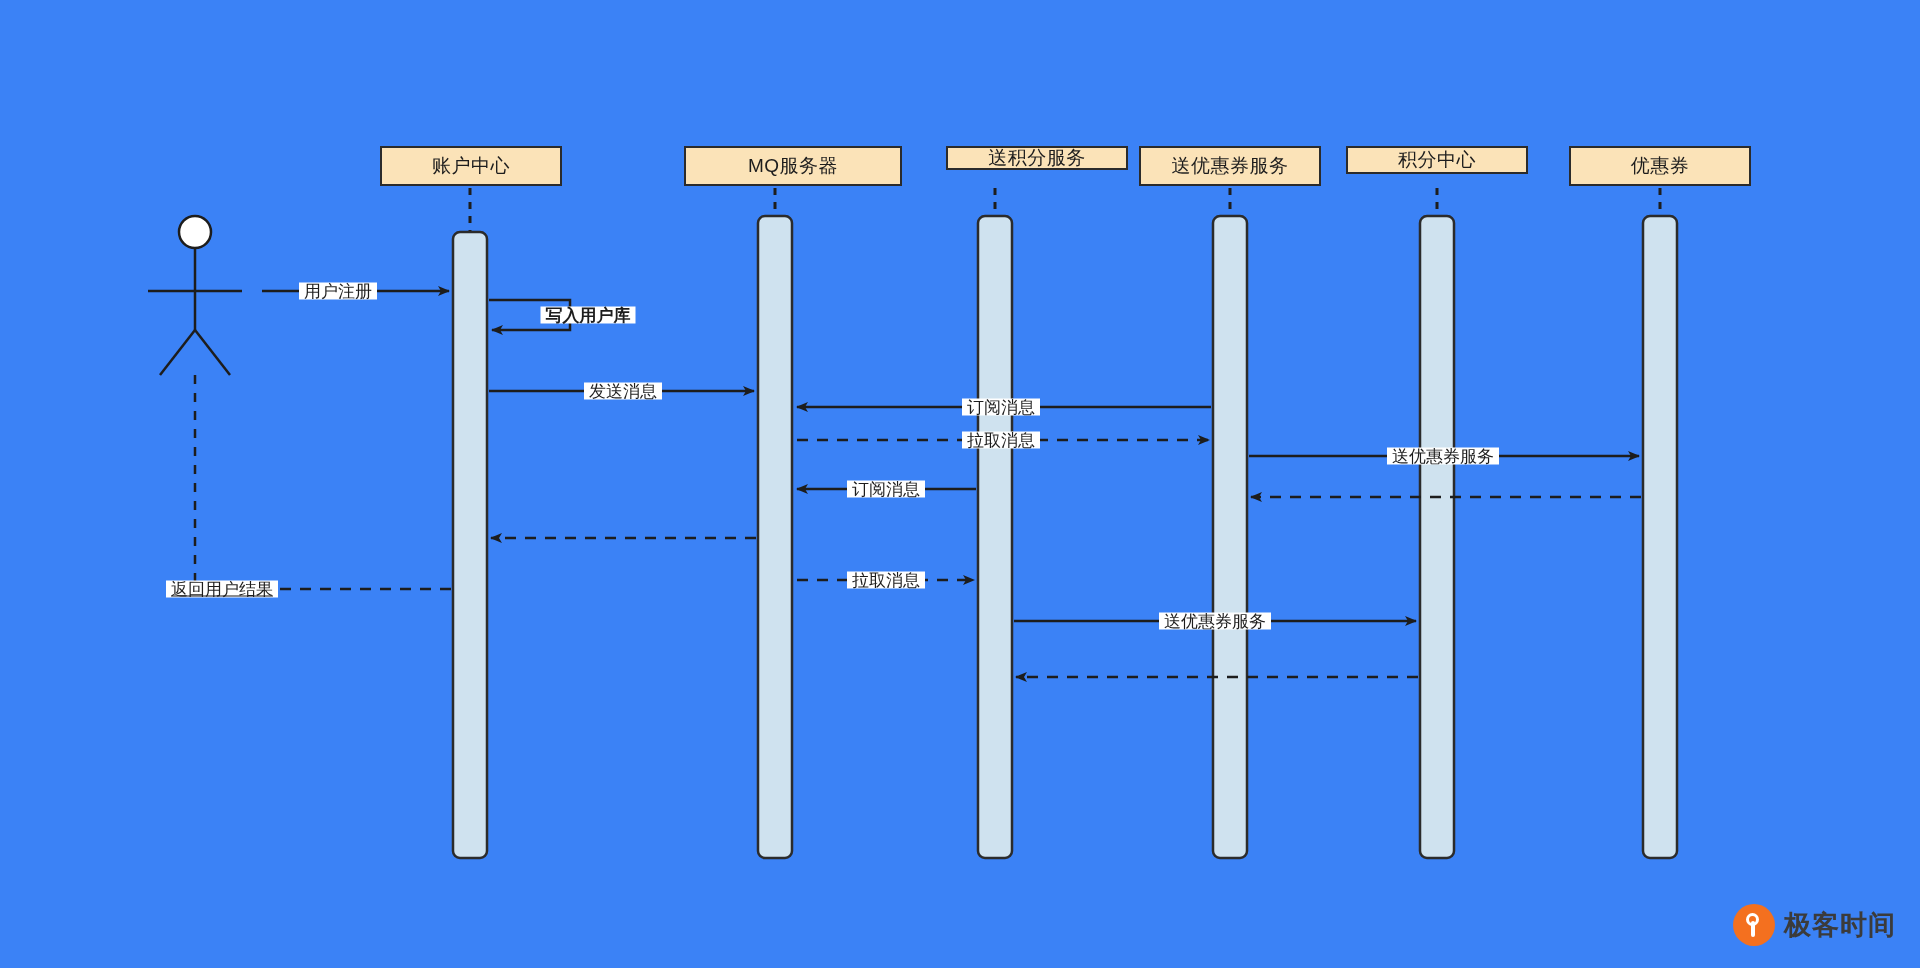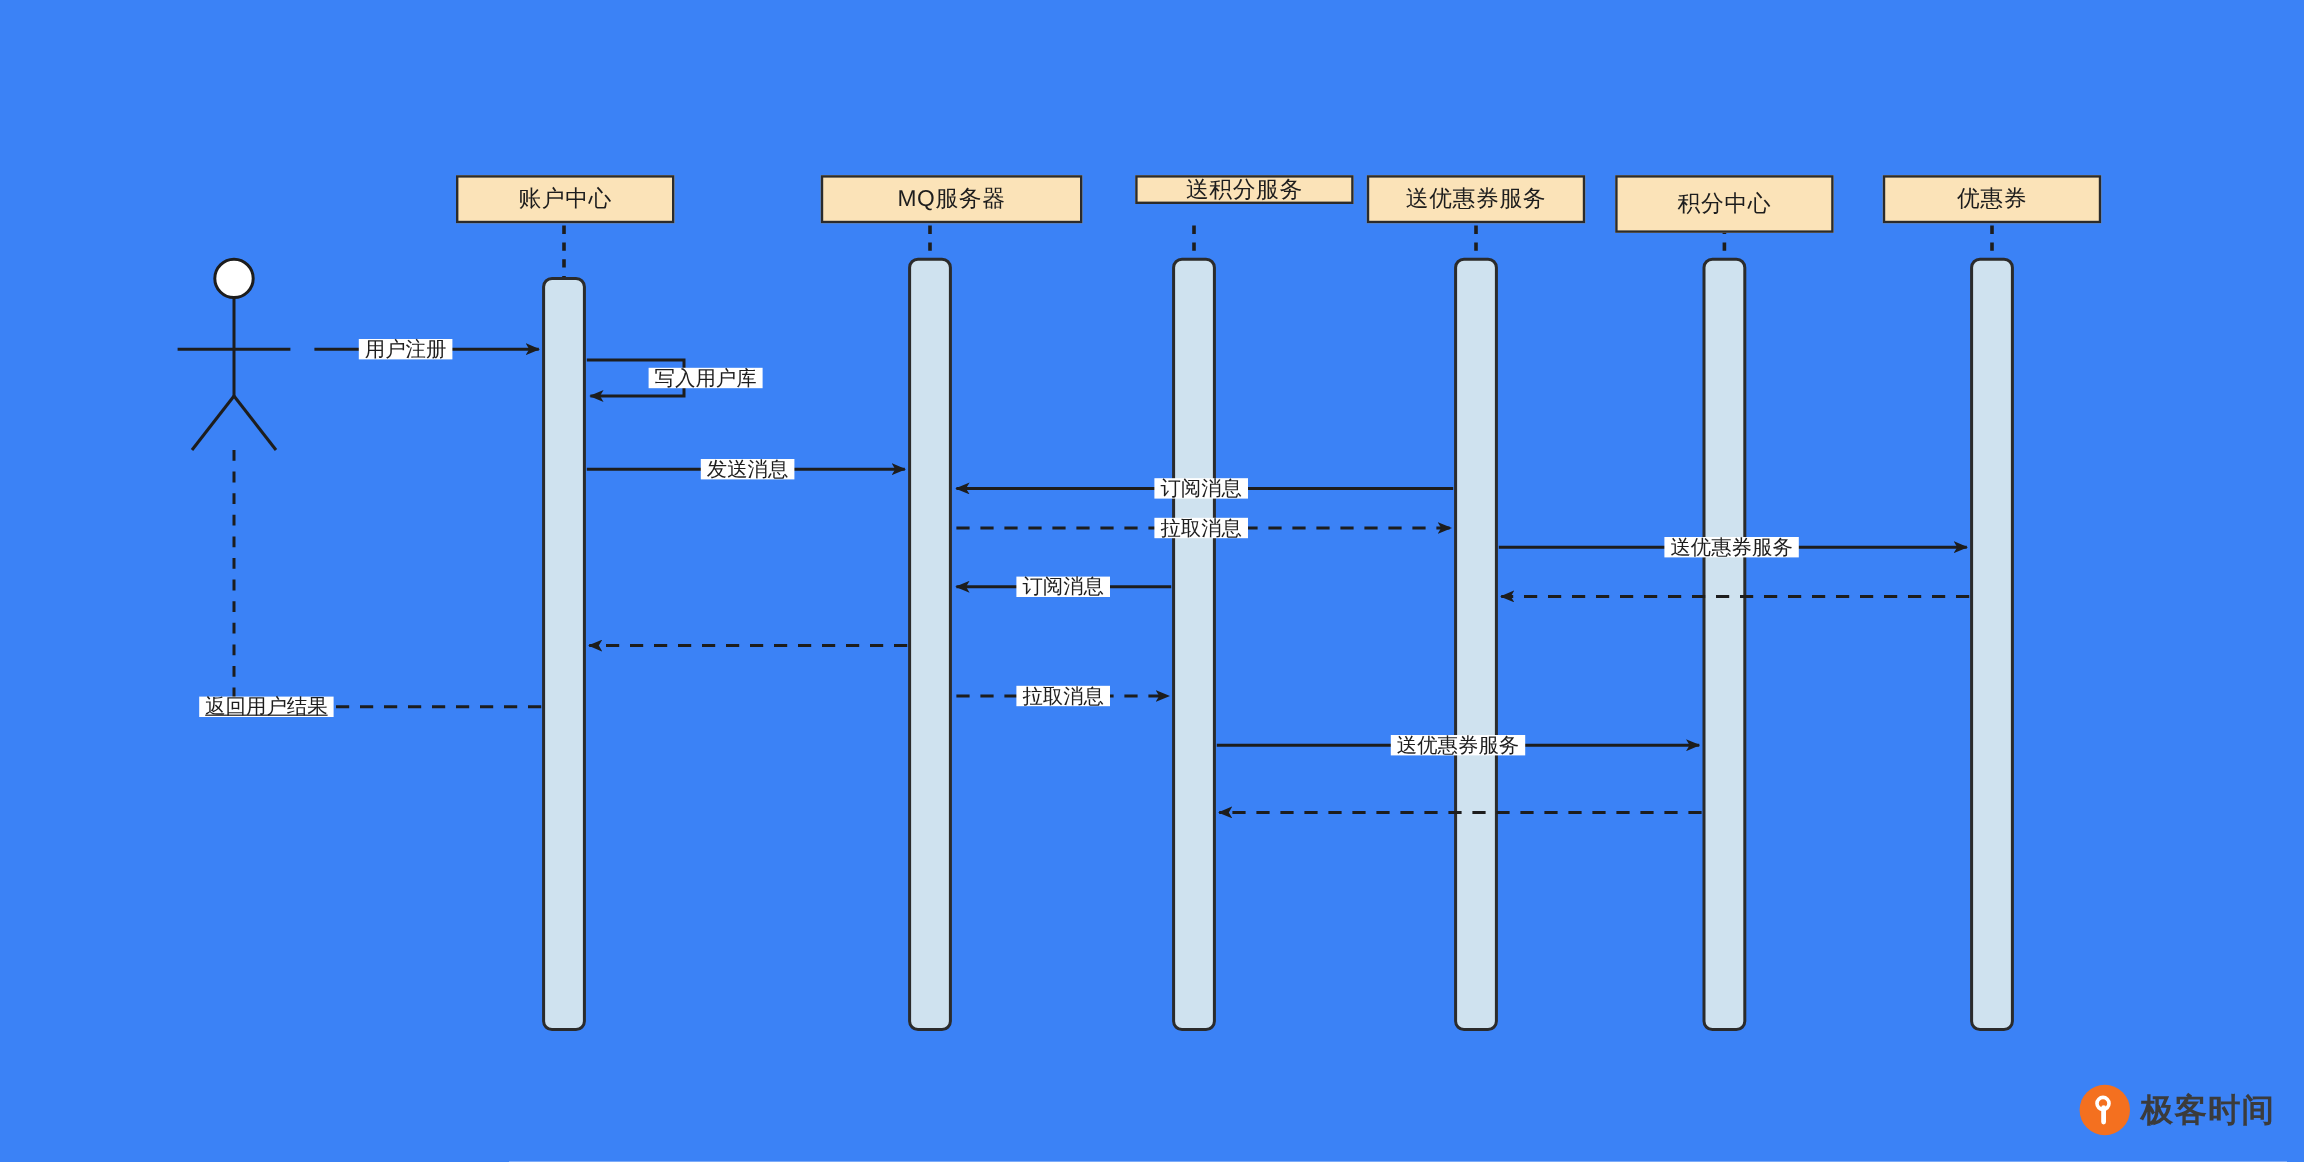--- a/index.html
+++ b/index.html
@@ -91,29 +91,29 @@
   </div>
   <div class="hdr-box" style="left:684px;top:146px;width:218px;height:40px;">
     <span>MQ服务器</span>
   </div>
   <div class="hdr-box" style="left:904px;top:146px;width:182px;height:24px;margin-left:42px;">
     <span>送积分服务</span>
   </div>
   <div class="hdr-box" style="left:1139px;top:146px;width:182px;height:40px;">
     <span>送优惠券服务</span>
   </div>
-  <div class="hdr-box" style="left:1346px;top:146px;width:182px;height:48px;">
+  <div class="hdr-box" style="left:1346px;top:146px;width:182px;height:28px;">
     <span>积分中心</span>
   </div>
   <div class="hdr-box" style="left:1569px;top:146px;width:182px;height:40px;">
     <span>优惠券</span>
   </div>
 
   <div class="msg-label" style="left:338px;top:291px;">用户注册</div>
-  <div class="msg-label" style="left:588px;top:315px;">写入用户库</div>
+  <div class="msg-label" style="left:588px;top:315px;font-weight:bold;">写入用户库</div>
   <div class="msg-label" style="left:623px;top:391px;">发送消息</div>
   <div class="msg-label" style="left:1001px;top:407px;">订阅消息</div>
   <div class="msg-label" style="left:1001px;top:440px;">拉取消息</div>
   <div class="msg-label" style="left:1443px;top:456px;">送优惠券服务</div>
   <div class="msg-label" style="left:886px;top:489px;">订阅消息</div>
   <div class="msg-label" style="left:886px;top:580px;">拉取消息</div>
   <div class="msg-label" style="left:222px;top:589px;text-decoration:underline;">返回用户结果</div>
   <div class="msg-label" style="left:1215px;top:621px;">送优惠券服务</div>
 
   <div class="wm">

